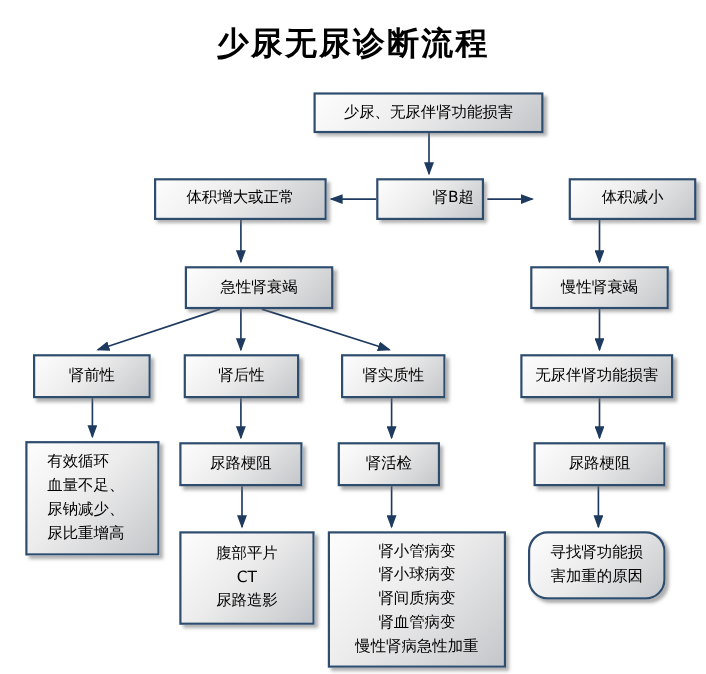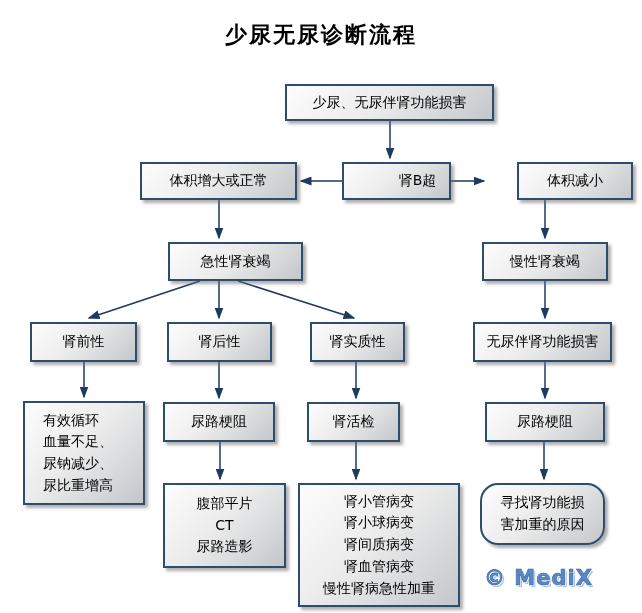--- a/index.html
+++ b/index.html
@@ -7,21 +7,21 @@
     position: relative;
     width: 642px; height: 613px;
     background: #ffffff;
     font-family: "DejaVu Sans", sans-serif;
     overflow: hidden;
   }
   #title {
     position: absolute;
     top: 20px; left: 0; width: 642px;
     text-align: center;
-    font-size: 22px;
+    font-size: 29px;
     font-weight: bold;
     color: #000000;
     letter-spacing: 2px;
   }
   #edge-layer {
     position: absolute; top: 0; left: 0;
     width: 642px; height: 613px;
     pointer-events: none;
   }
   .node {
@@ -78,21 +78,21 @@
         <line x1="356" y1="362" x2="356" y2="398" stroke="#1e3a5f" stroke-width="1.5" marker-end="url(#arrowhead)"></line>
         <line x1="545" y1="362" x2="545" y2="398" stroke="#1e3a5f" stroke-width="1.5" marker-end="url(#arrowhead)"></line>
         <line x1="220" y1="442" x2="220" y2="479" stroke="#1e3a5f" stroke-width="1.5" marker-end="url(#arrowhead)"></line>
         <line x1="356" y1="442" x2="356" y2="479" stroke="#1e3a5f" stroke-width="1.5" marker-end="url(#arrowhead)"></line>
         <line x1="544" y1="442" x2="544" y2="479" stroke="#1e3a5f" stroke-width="1.5" marker-end="url(#arrowhead)"></line>
       </g>
   </svg>
   <div id="nodes">
       <div class="node" style="left: 285px; top: 84px; width: 209px; height: 37px;">少尿、无尿伴肾功能损害</div>
       <div class="node" style="left: 140px; top: 162px; width: 157px; height: 38px;">体积增大或正常</div>
-      <div class="node" style="left: 342px; top: 162px; width: 109px; height: 38px; padding-left: 42px;">肾B超</div>
+      <div class="node" style="left: 342px; top: 162px; width: 98px; height: 38px; padding-left: 42px;">肾B超</div>
       <div class="node" style="left: 487px; top: 162px; width: 116px; height: 38px; margin-left: 30px;">体积减小</div>
       <div class="node" style="left: 168px; top: 242px; width: 135px; height: 39px;">急性肾衰竭</div>
       <div class="node" style="left: 482px; top: 242px; width: 126px; height: 39px;">慢性肾衰竭</div>
       <div class="node" style="left: 30px; top: 322px; width: 107px; height: 40px;">肾前性</div>
       <div class="node" style="left: 167px; top: 322px; width: 105px; height: 40px;">肾后性</div>
       <div class="node" style="left: 310px; top: 322px; width: 95px; height: 40px;">肾实质性</div>
       <div class="node" style="left: 473px; top: 322px; width: 139px; height: 40px;">无尿伴肾功能损害</div>
       <div class="node align-left" style="left: 23px; top: 401px; width: 122px; height: 104px;">有效循环
 血量不足、
 尿钠减少、
@@ -104,14 +104,13 @@
 CT
 尿路造影</div>
       <div class="node" style="left: 298px; top: 483px; width: 162px; height: 124px;">肾小管病变
 肾小球病变
 肾间质病变
 肾血管病变
 慢性肾病急性加重</div>
       <div class="node" style="left: 480px; top: 483px; width: 125px; height: 62px; border-radius: 18px;">寻找肾功能损
 害加重的原因</div>
     </div>
-  <div id="watermark">© MediX</div>
 </div>
 
 </body></html>

